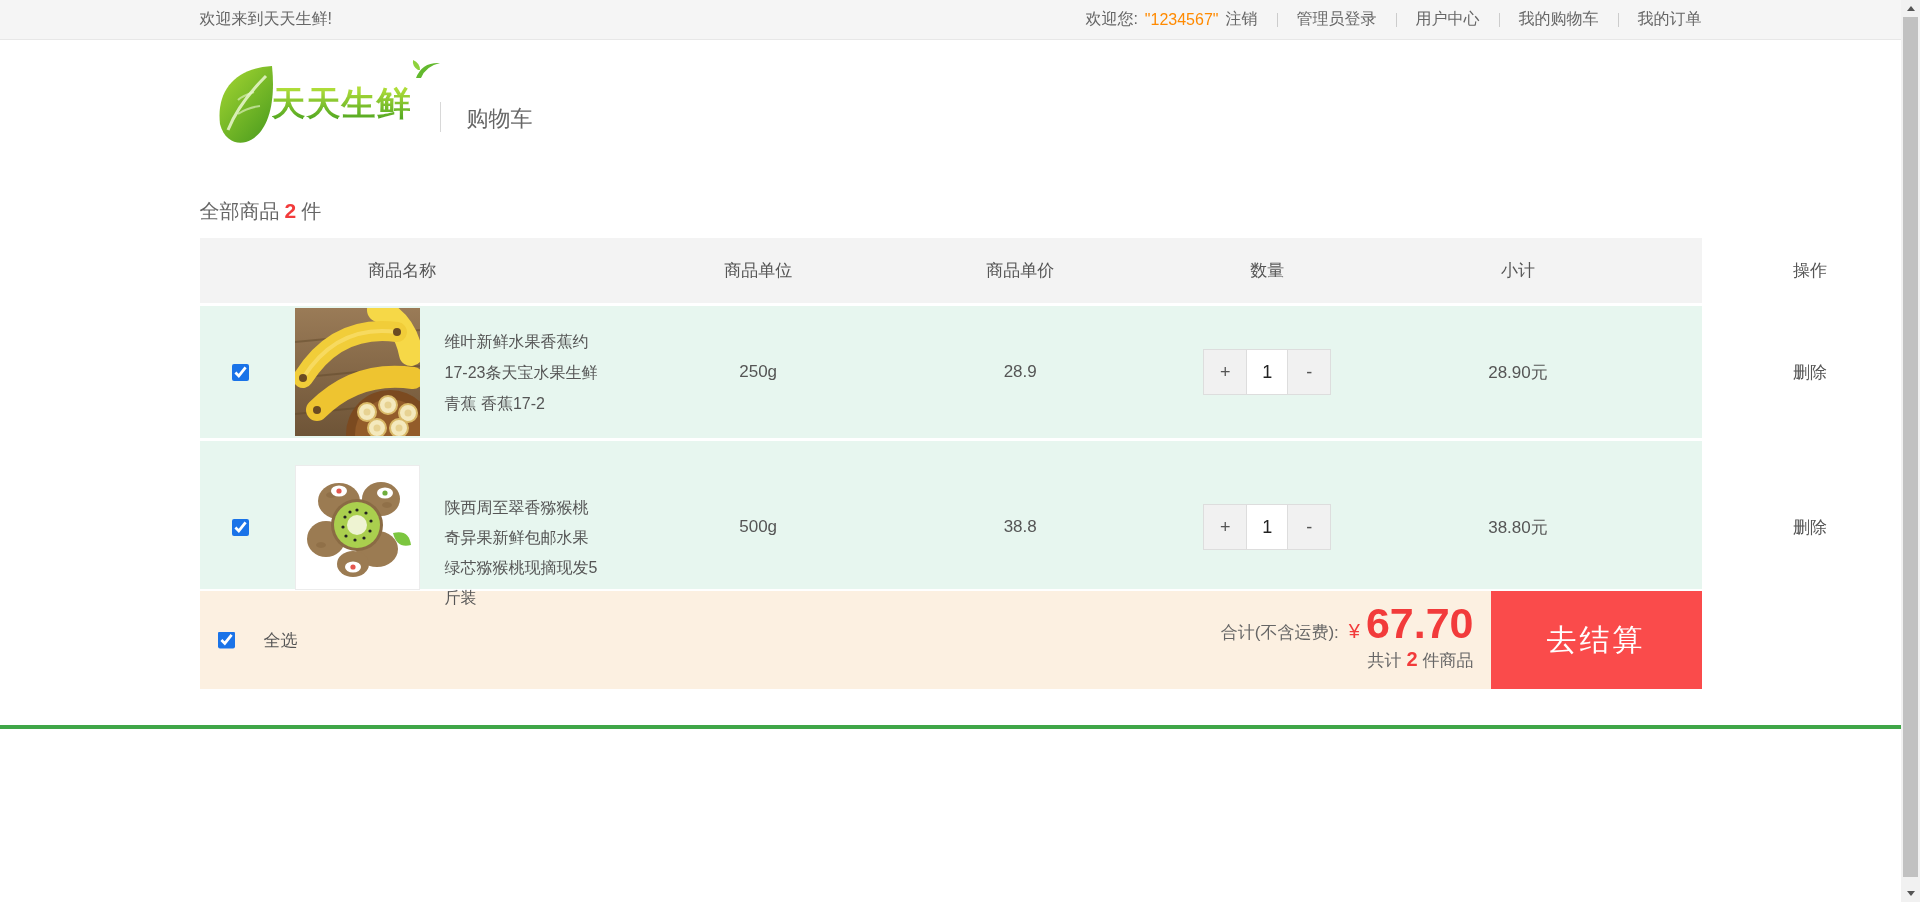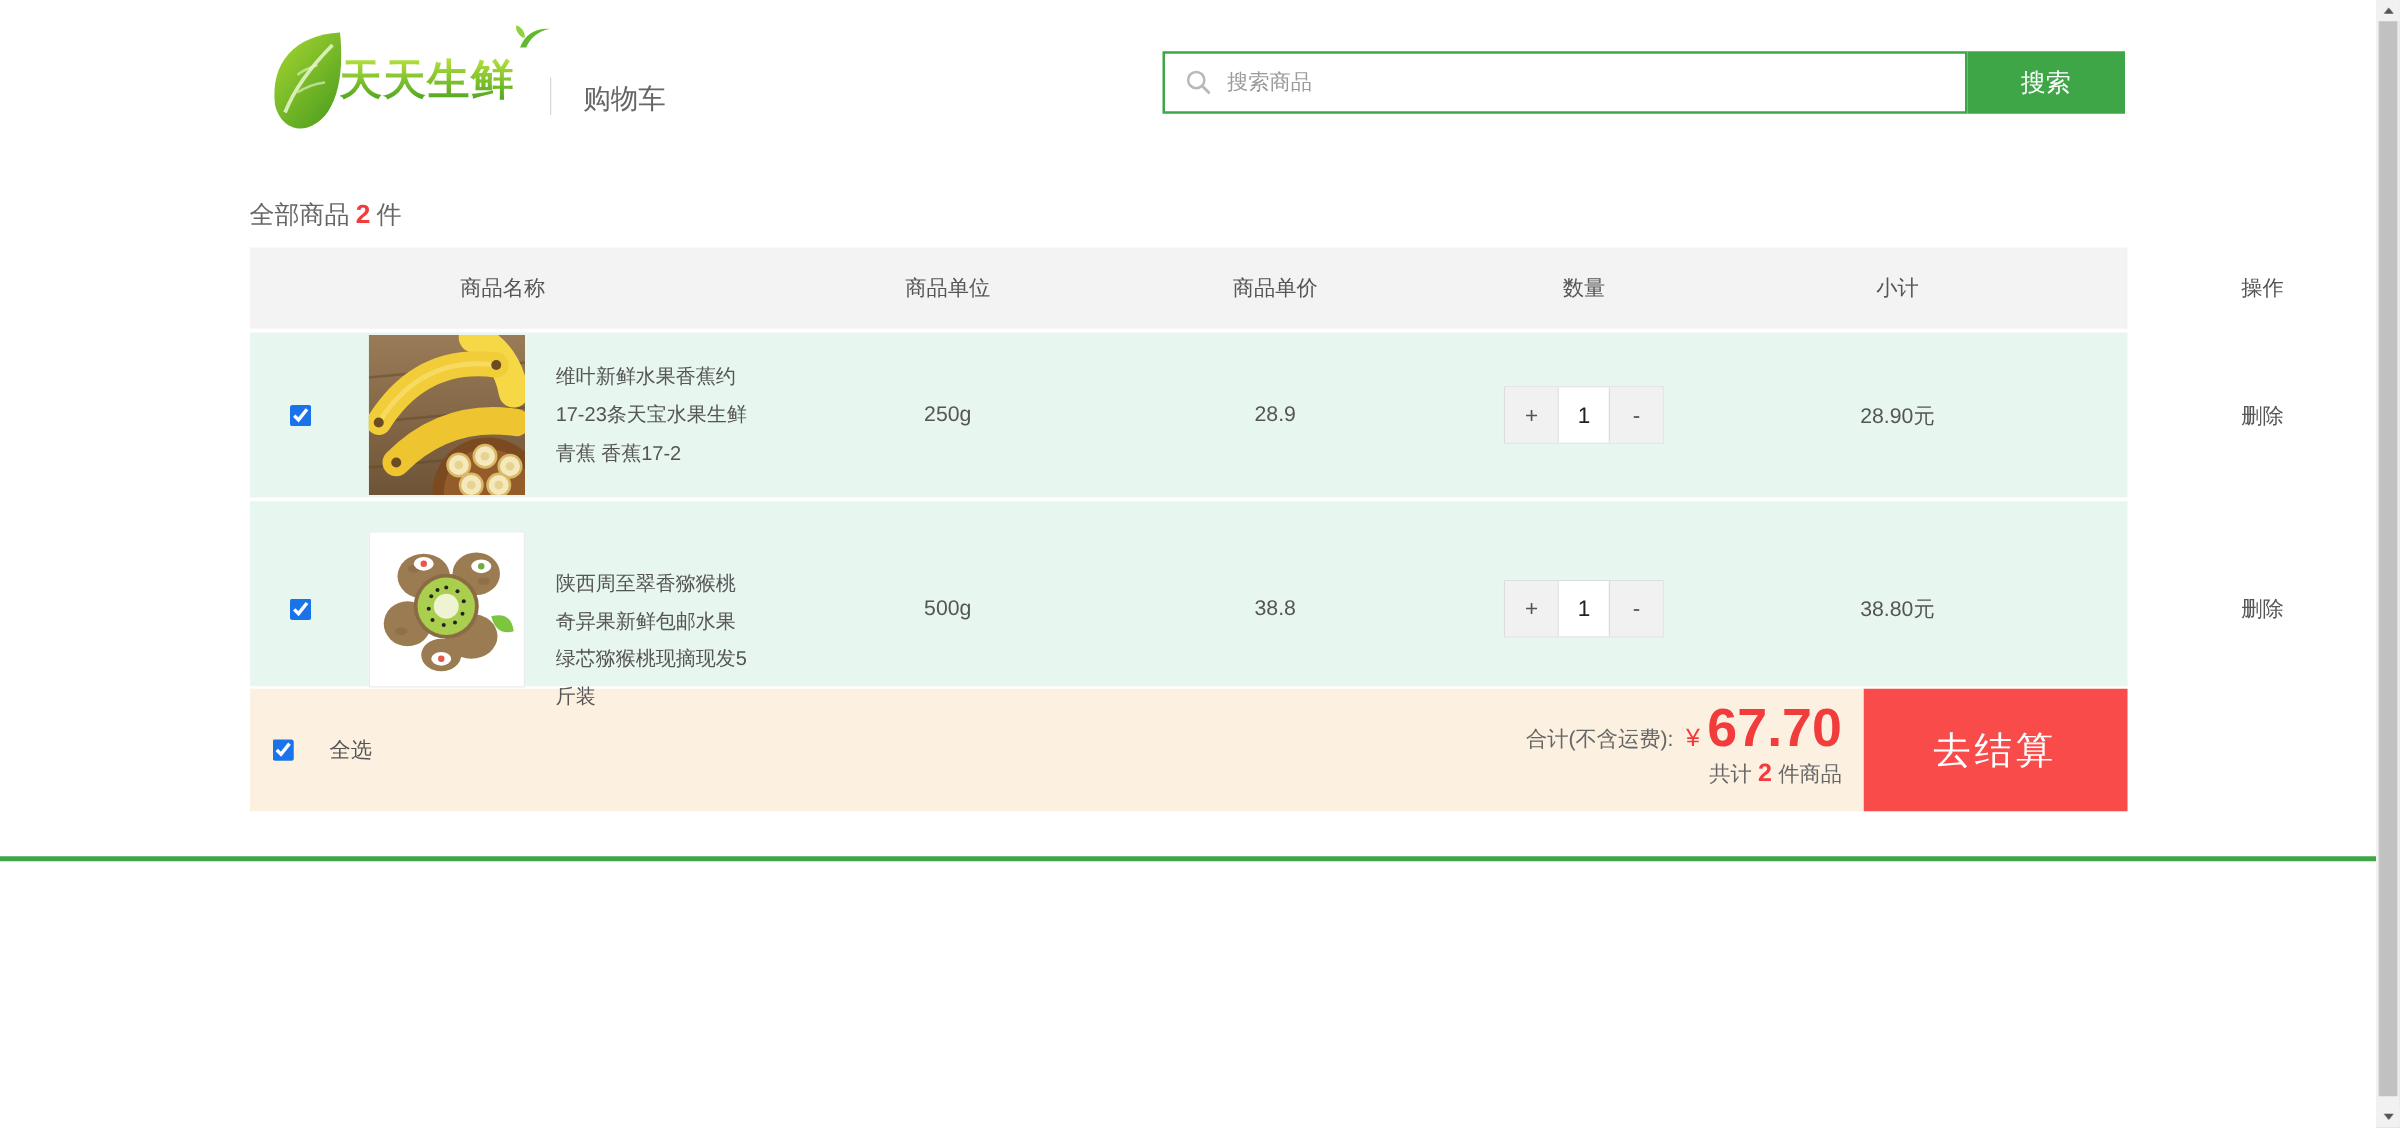--- a/index.html
+++ b/index.html
@@ -88,20 +88,38 @@
   .sb-btn.down{bottom:0;}
   .tri-up{width:0;height:0;border-left:4px solid transparent;border-right:4px solid transparent;border-bottom:5px solid #555;margin:6px auto 0;}
   .tri-down{width:0;height:0;border-left:4px solid transparent;border-right:4px solid transparent;border-top:5px solid #555;margin:6px auto 0;}
   .sb-thumb{position:absolute;left:2px;right:2px;top:17px;height:860px;background:#c1c1c1;}
 </style>
 </head>
 <body>
 
 <div class="content">
 
+  <div class="topbar">
+    <div class="topbar-inner">
+      <span>欢迎来到天天生鲜!</span>
+      <div class="topbar-right">
+        <span>欢迎您:</span>
+        <span class="uname">"1234567"</span>
+        <span class="tlink">注销</span>
+        <span class="tsep"></span>
+        <span class="tlink">管理员登录</span>
+        <span class="tsep"></span>
+        <span class="tlink">用户中心</span>
+        <span class="tsep"></span>
+        <span class="tlink">我的购物车</span>
+        <span class="tsep"></span>
+        <span class="tlink">我的订单</span>
+      </div>
+    </div>
+  </div>
 
   <div class="header">
     <div class="logo">
       <svg width="66" height="84" viewBox="0 0 66 84">
         <defs>
           <linearGradient id="lg" x1="0" y1="0" x2="0.8" y2="1">
             <stop offset="0" stop-color="#a8d832"></stop>
               <stop offset="1" stop-color="#4f9f1f"></stop>
           </linearGradient>
         </defs>
@@ -110,30 +128,20 @@
         <path d="M40 30 C34 32 28 34 24 38 M46 44 C38 45 30 48 24 52" stroke="#eaf7cf" stroke-width="2" fill="none" opacity="0.6"></path>
       </svg>
       <span class="logo-text">天天生鲜</span>
       <svg class="sprout" width="34" height="22" viewBox="0 0 34 22">
         <path d="M6 20 Q12 4 30 5 Q16 8 11 20 Z" fill="#63b92e"></path>
         <path d="M8 12 Q2 8 3 2 Q10 5 10 12 Z" fill="#8ed23c"></path>
       </svg>
     </div>
     <div class="vline"></div>
     <div class="page-title">购物车</div>
-    <div class="search">
-      <div class="search-box">
-        <svg width="22" height="22" viewBox="0 0 22 22">
-          <circle cx="9" cy="9" r="6.5" stroke="#b9b9b9" stroke-width="2" fill="none"></circle>
-          <line x1="13.8" y1="13.8" x2="19" y2="19" stroke="#b9b9b9" stroke-width="2.4" stroke-linecap="round"></line>
-        </svg>
-        <input type="text" placeholder="搜索商品" style="">
-      </div>
-      <button class="search-btn">搜索</button>
-    </div>
   </div>
 
   <div class="summary">
     <span>全部商品</span><span class="count">2</span><span>件</span>
   </div>
 
   <div class="cart">
 
     <div class="grid6 thead">
       <div>商品名称</div>

